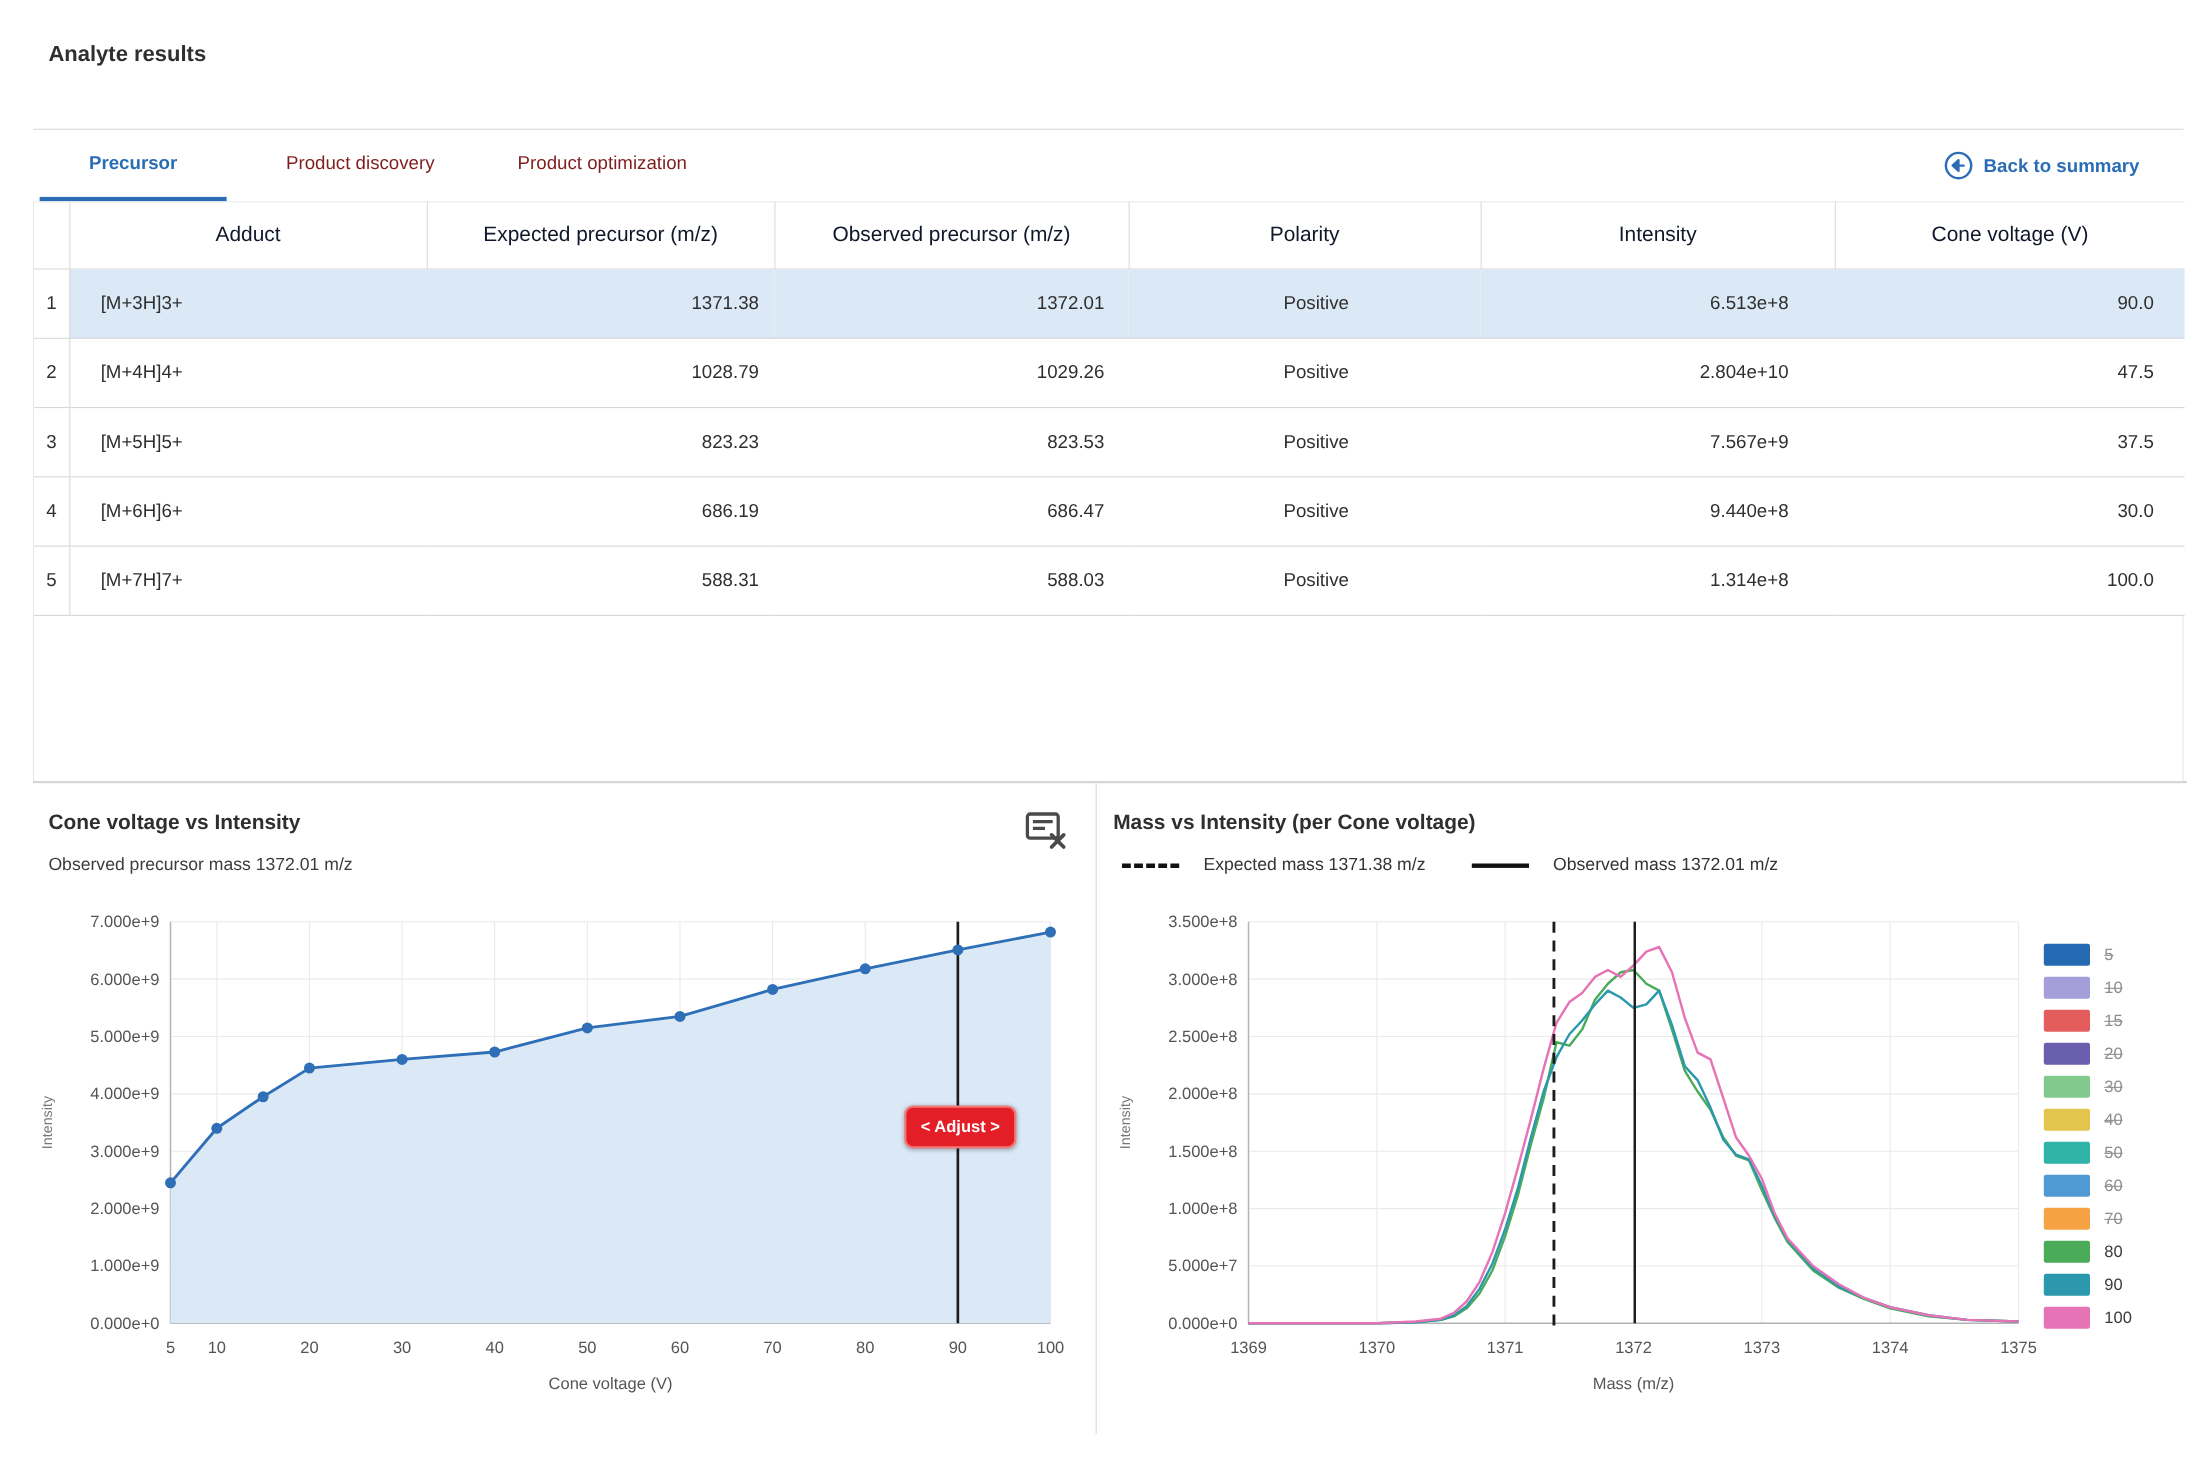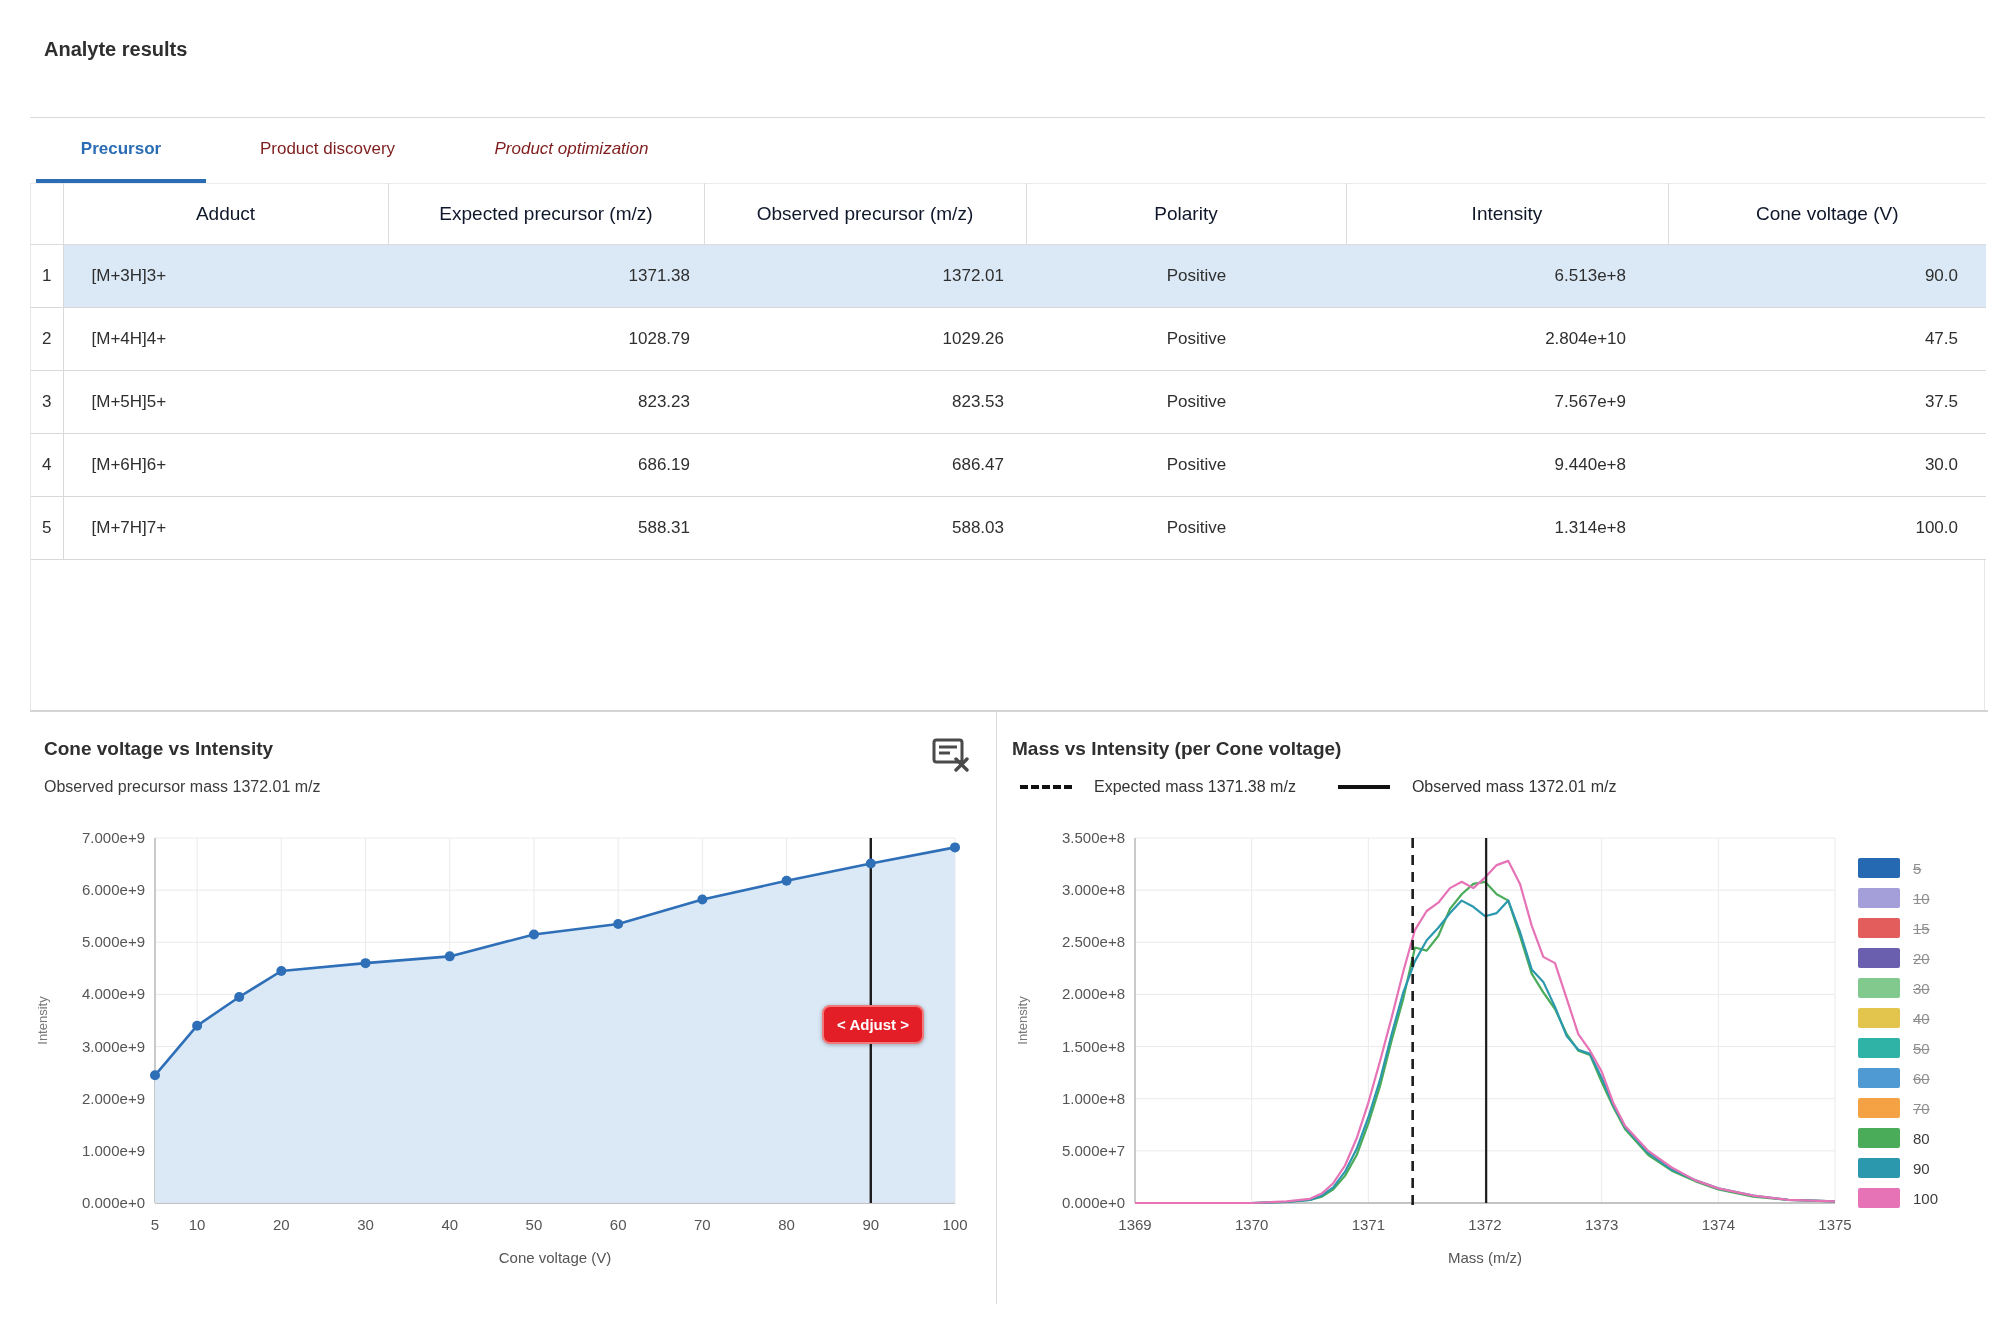--- a/index.html
+++ b/index.html
@@ -6,21 +6,21 @@
   body{width:2000px;height:1333px;position:relative;font-family:"Liberation Sans",sans-serif;overflow:hidden;}
   .abs{position:absolute;}
   
   .page-title{left:44px;top:38px;font-size:20px;font-weight:700;color:#2f2f2f;}
   .top-rule{left:30px;top:117px;width:1955px;height:1px;background:#d9d9d9;}
   .tabbar{left:30px;top:118px;width:1955px;height:65px;}
   .tab{position:absolute;top:0;height:61px;line-height:61px;text-align:center;font-size:17px;color:#7f1d1d;cursor:pointer;}
   .tab.active{color:#2a6db5;font-weight:700;border-bottom:4px solid #2a6db5;}
   .tab1{left:6px;width:170px;}
   .tab2{left:215px;width:165px;}
-  .tab3{left:434px;width:215px;font-style:italic;}
+  .tab3{left:410px;width:215px;}
   .back-link{position:absolute;right:40px;top:0;height:65px;display:flex;align-items:center;gap:9px;color:#2a6db5;font-size:17px;font-weight:700;cursor:pointer;}
   
   .results-card{left:30px;top:183px;width:1955px;height:527px;border-left:1px solid #e7e7e7;border-right:1px solid #e7e7e7;box-sizing:border-box;}
   table.results{border-collapse:collapse;table-layout:fixed;width:1955px;}
   table.results th{height:58px;font-size:19px;font-weight:400;color:#0f172a;border:1px solid #dcdcdc;border-top:1px solid #ececec;background:#fff;}
   table.results th:first-child{border-left:none;}
   table.results th:last-child{border-right:none;}
   table.results td{height:60px;font-size:17px;color:#2f2f2f;border-bottom:1px solid #d8d8d8;background:#fff;}
   td.num{color:#9aa0a6;font-size:14px;text-align:center;border-right:1px solid #d8d8d8;}
   tr.selected td{background:#dbe9f7;}
@@ -60,20 +60,29 @@
 </head>
 <body>
 
 <div class="abs page-title">Analyte results</div>
 <div class="abs top-rule"></div>
 
 <div class="abs tabbar">
   <div class="tab tab1 active">Precursor</div>
   <div class="tab tab2">Product discovery</div>
   <div class="tab tab3">Product optimization</div>
+  <div class="back-link">
+    <span style="display:inline-flex;">
+      <svg width="27" height="27" viewBox="0 0 27 27">
+        <circle cx="13.5" cy="13.5" r="11.5" fill="none" stroke="#2a6db5" stroke-width="2.2"></circle>
+        <path d="M19 13.5 H10 M13.5 8.5 L8 13.5 L13.5 18.5 Z" fill="#2a6db5" stroke="#2a6db5" stroke-width="2" stroke-linejoin="round"></path>
+      </svg>
+    </span>
+    <span>Back to summary</span>
+  </div>
 </div>
 
 <div class="abs results-card">
   <table class="results">
     <colgroup>
       <col style="width:32px">
         <col style="width:325px">
         <col style="width:316px">
         <col style="width:322px">
       <col style="width:320px">

